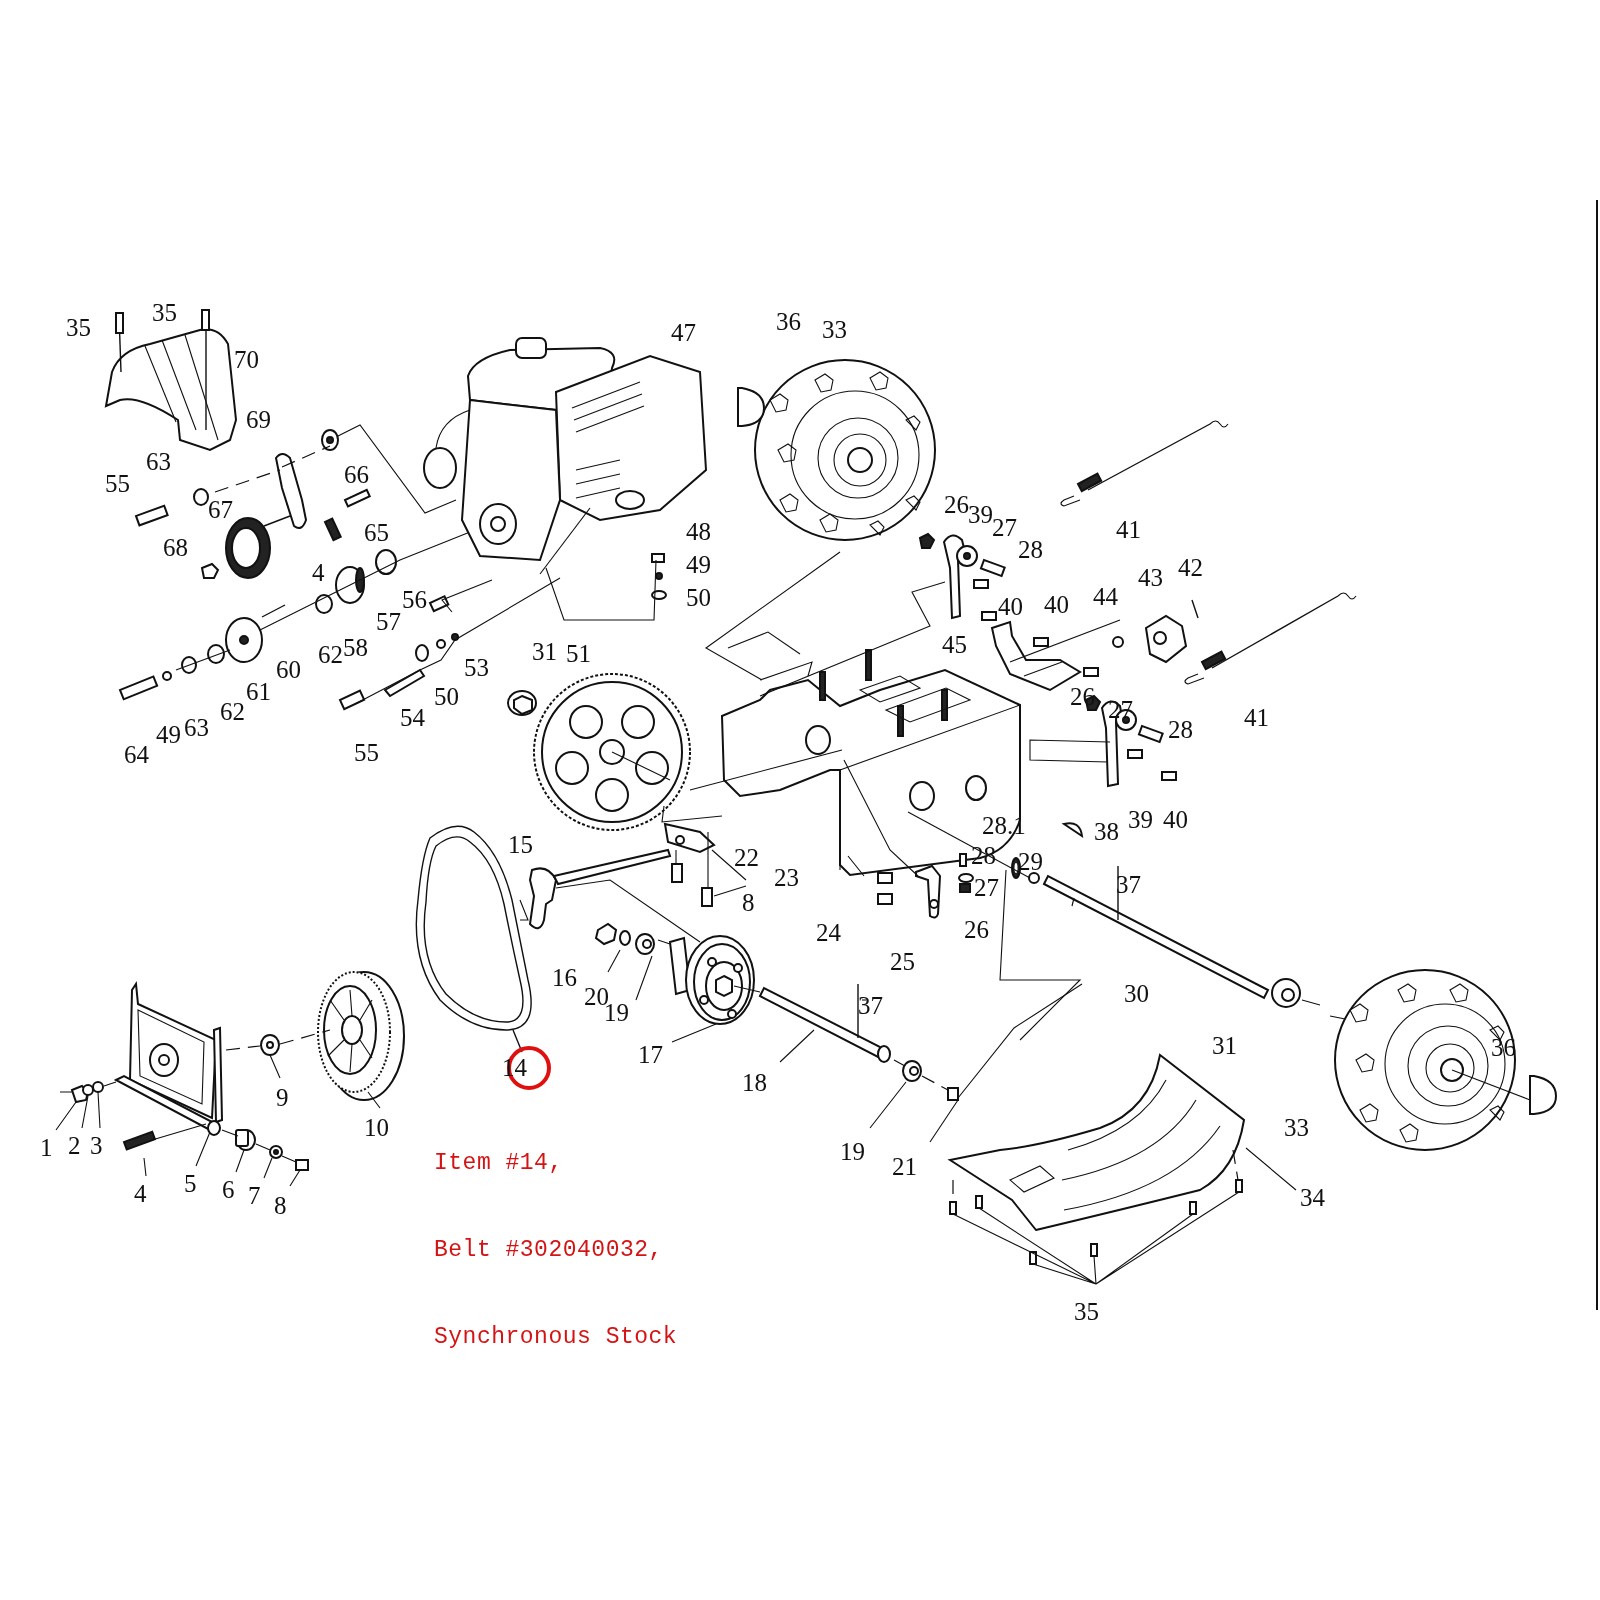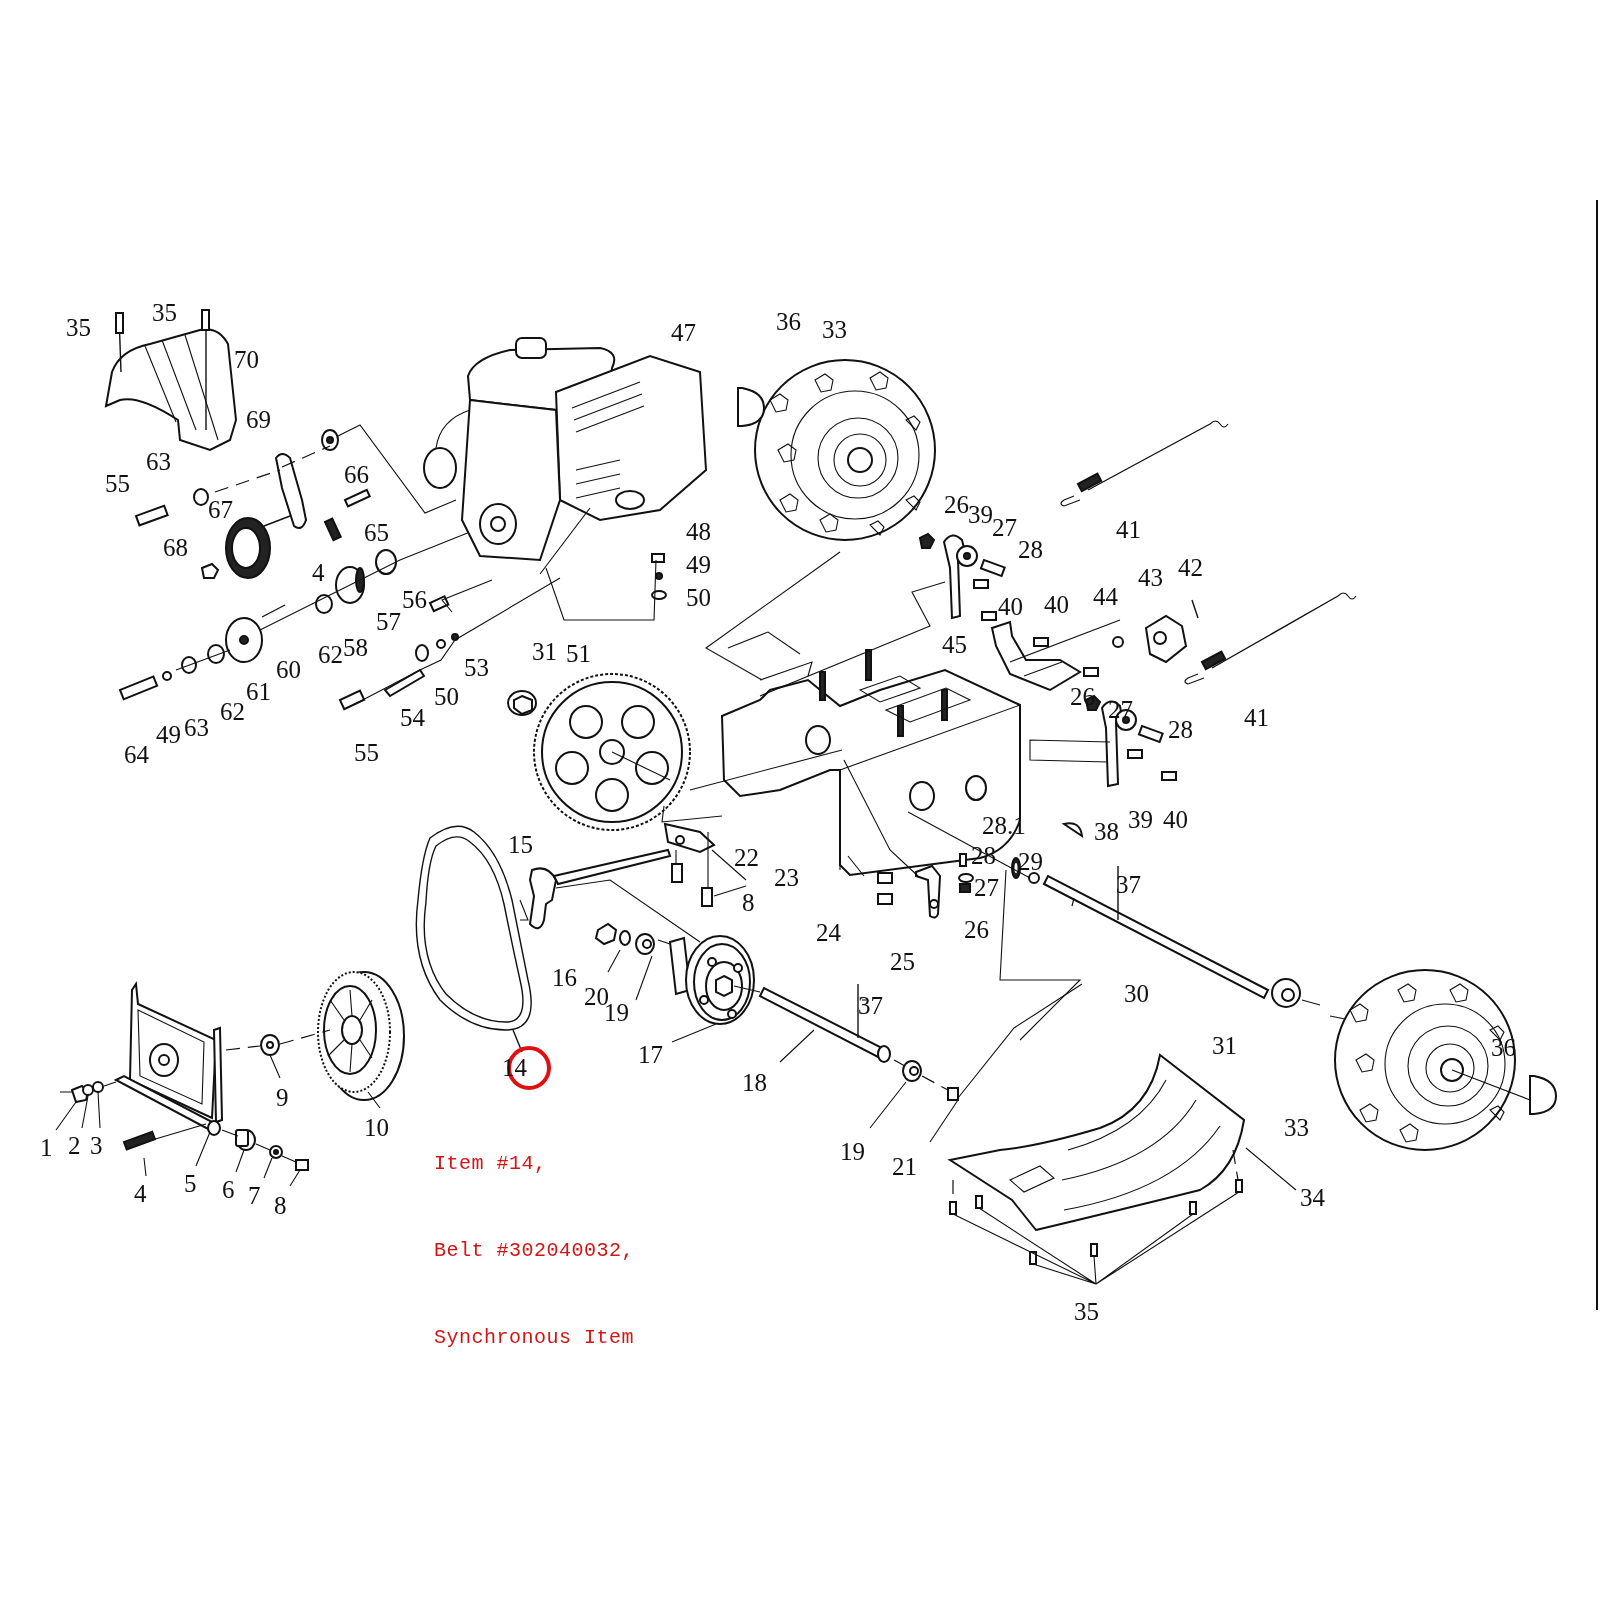--- a/index.html
+++ b/index.html
@@ -7,21 +7,21 @@
          font-family: "Liberation Serif", "DejaVu Serif", serif; }
   #diagram { position:absolute; left:0; top:0; width:1600px; height:1600px; }
   .ln { stroke:#111; stroke-width:1.4; fill:none; }
   .lnt { stroke:#111; stroke-width:1.1; fill:none; }
   .part { stroke:#111; stroke-width:2; fill:#fff; }
   .partd { stroke:#111; stroke-width:2; fill:#222; }
   .dash { stroke:#111; stroke-width:1.2; fill:none; stroke-dasharray:14 8; }
   .lbl { font-family:"Liberation Serif", "DejaVu Serif", serif; font-size:25px; fill:#111; }
   .callout-circle { stroke:#e01010; stroke-width:4; fill:none; }
   .note { position:absolute; left:434px; top:1091px; color:#d41414;
-          font-family:"Liberation Mono","DejaVu Sans Mono", monospace; font-size:20px; line-height:29px;
+          font-family:"Liberation Mono","DejaVu Sans Mono", monospace; font-size:23px; line-height:29px;
           letter-spacing:0.5px; white-space:pre; }
   .edge-line { position:absolute; left:1596px; top:200px; width:2px; height:1110px; background:#111; }
 </style>
 </head>
 <body>
 
 <svg id="diagram" viewBox="0 0 1600 1600" xmlns="http://www.w3.org/2000/svg">
 
   <g>
     <path class="part" d="M106 406 L112 372 Q120 350 150 344 L200 330 Q218 326 228 344 L236 420 L230 440 L210 450 L180 440 L178 420 Q140 395 120 400 Z"></path>
@@ -521,14 +521,14 @@
       <text class="lbl" x="274" y="1214">8</text>
       <text class="lbl" x="1074" y="1320">35</text>
     </g>
 </svg>
 
 <div class="edge-line"></div>
 
 <div class="note">
   <div>Item #14,</div>
   <div>Belt #302040032,</div>
-  <div>Synchronous Item</div>
+  <div>Synchronous Stock</div>
 </div>
 
 </body></html>

